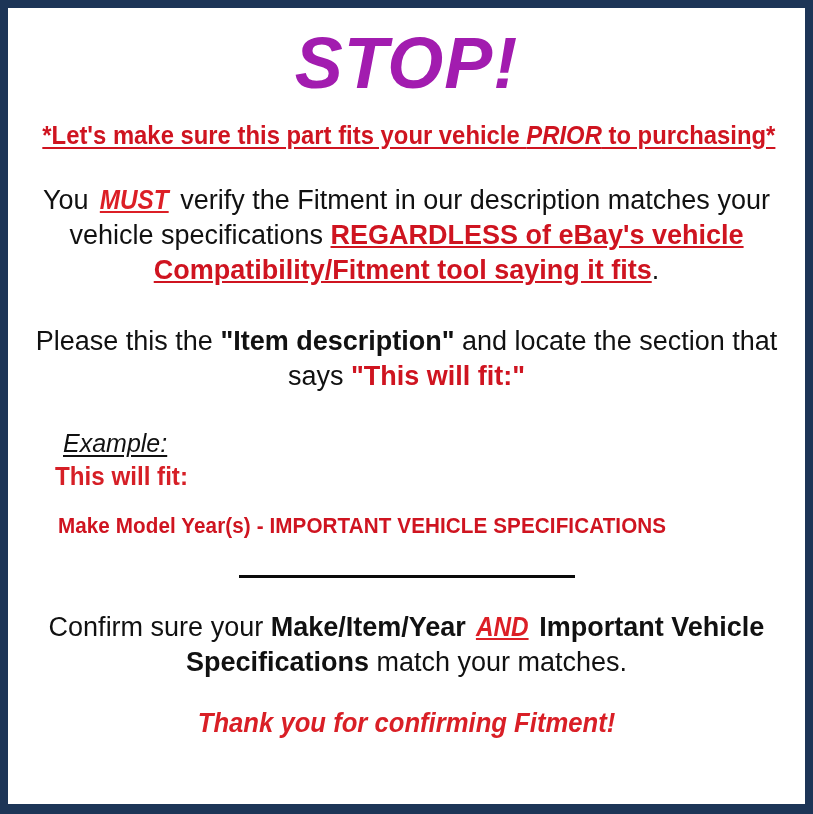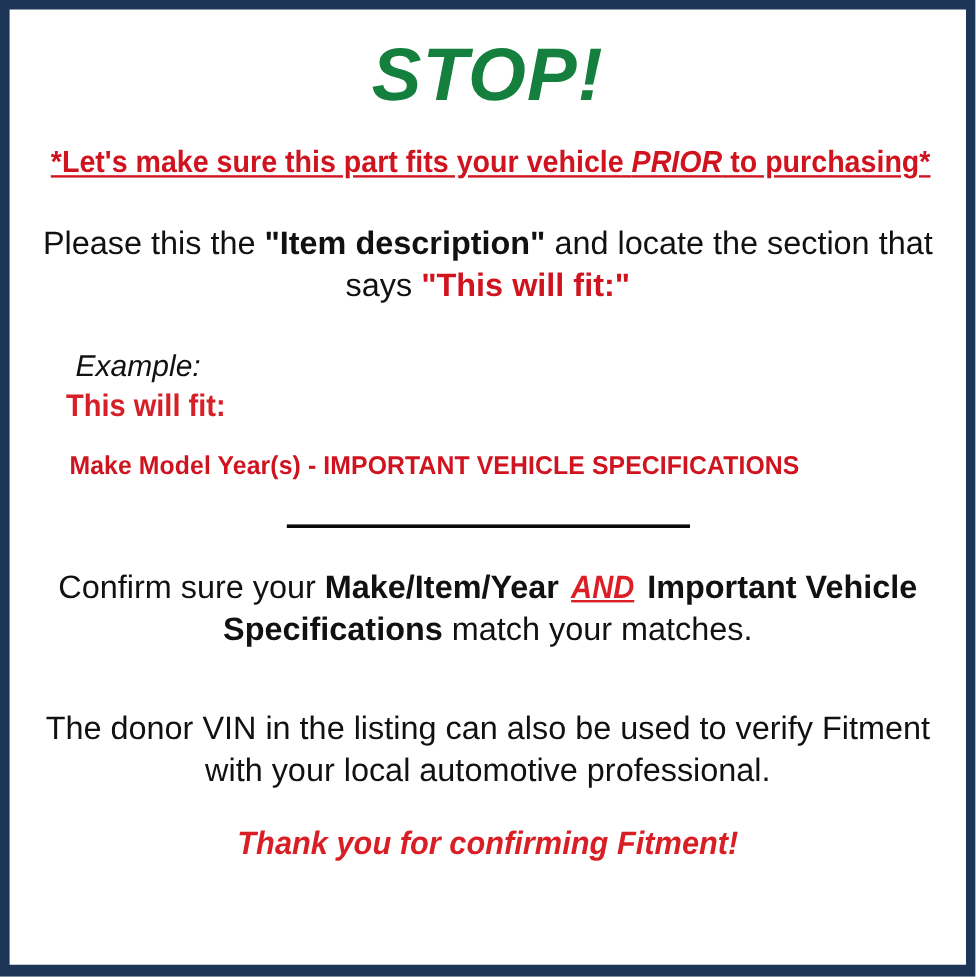--- a/index.html
+++ b/index.html
@@ -36,25 +36,25 @@
     padding: 0 9px;
     text-align: center;
   }
   .i          { font-style: italic; }
 
   
   #stop-heading {
     margin: 0;
     padding-top: 12px;
     font-family: "Liberation Sans", sans-serif;
-    font-size: 62px;
+    font-size: 72px;
     line-height: 86px;
     font-weight: bold;
     font-style: italic;
-    color: #15803d;
+    color: #a21caf;
     letter-spacing: 1px;
   }
 
   
   #subtitle-line {
     margin: 0;
     padding-top: 14px;
     font-family: "Liberation Sans", sans-serif;
     font-size: 25.5px;
     line-height: 30px;
@@ -113,20 +113,21 @@
     text-align: left;
     padding-left: 38px;
   }
   #example-label {
     margin: 0;
     font-family: "Liberation Sans", sans-serif;
     font-size: 25px;
     line-height: 30px;
     font-style: italic;
     color: #111111;
+    text-decoration: underline;
     text-underline-offset: 3px;
     display: inline-block;
     padding-left: 8px;
   }
   #example-fits {
     margin: 0;
     padding-top: 2px;
     font-family: "Liberation Sans", sans-serif;
     font-size: 26px;
     line-height: 32px;
@@ -177,37 +178,39 @@
 
 <div id="notice-card">
   <div id="notice-body">
 
     <h1 id="stop-heading">STOP!</h1>
 
     <p id="subtitle-line">
       <span>*Let's make sure this part fits your vehicle </span><span class="i">PRIOR</span><span> to purchasing*</span>
     </p>
 
+    <p id="para-must" class="body-para">
+      <span>You </span><span class="em-red-ui">MUST</span><span> verify the Fitment in our description matches your vehicle specifications </span><span class="em-red-u">REGARDLESS of eBay's vehicle Compatibility/Fitment tool saying it fits</span><span>.</span>
+    </p>
 
     <p id="para-view" class="body-para">
       <span>Please this the </span><span class="em-blk-b">"Item description"</span><span> and locate the section that says </span><span class="em-red-b">"This will fit:"</span>
     </p>
 
     <div id="example-block">
       <div>
         <span id="example-label">Example:</span>
       </div>
       <p id="example-fits">This will fit:</p>
       <p id="example-spec">Make Model Year(s) - IMPORTANT VEHICLE SPECIFICATIONS</p>
     </div>
 
     <hr id="divider-rule">
 
     <p id="para-confirm" class="body-para">
       <span>Confirm sure your </span><span class="em-blk-b">Make/Item/Year</span><span> </span><span class="em-red-ui">AND</span><span> </span><span class="em-blk-b">Important Vehicle Specifications</span><span> match your matches.</span>
     </p>
 
-    <p id="para-vin" class="body-para">The donor VIN in the listing can also be used to verify Fitment with your local automotive professional.</p>
 
     <p id="thanks-line">Thank you for confirming Fitment!</p>
 
   </div>
 </div>
 
 </body></html>

